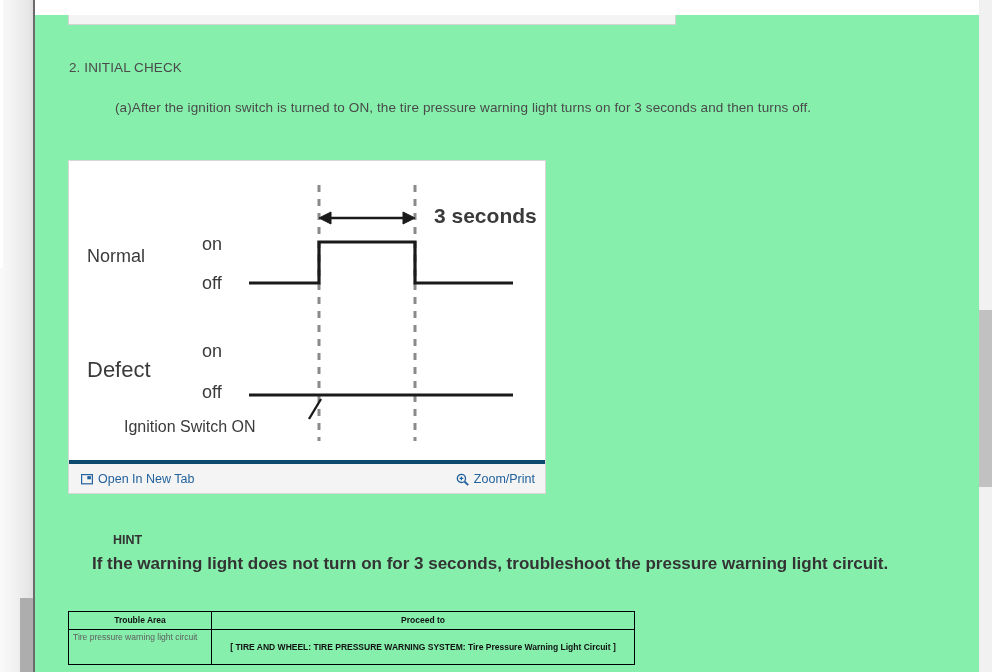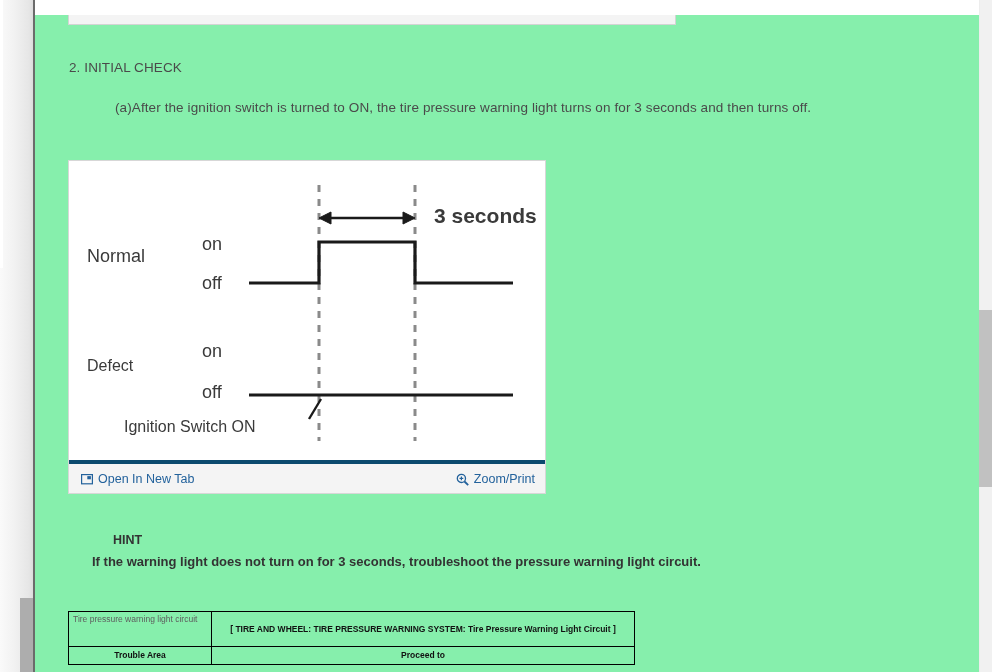--- a/index.html
+++ b/index.html
@@ -127,21 +127,21 @@
     position: absolute;
     left: 57px; top: 518px;
     font-size: 12.5px;
     font-weight: bold;
     color: #333333;
     margin-left: 21px;
   }
   #hint-text {
     position: absolute;
     left: 57px; top: 539px;
-    font-size: 13px;
+    font-size: 17px;
     font-weight: bold;
     color: #333333;
     white-space: nowrap;
   }
 
   
   #trouble-table {
     position: absolute;
     left: 33px; top: 596px;
     width: 566px;
@@ -227,21 +227,21 @@
 
         <line x1="180" y1="234" x2="444" y2="234" stroke="#1a1a1a" stroke-width="3.2"></line>
 
         <line x1="240" y1="258" x2="252" y2="238" stroke="#1a1a1a" stroke-width="2.4"></line>
       </svg>
 
       <div style="position:absolute;left:18px;top:85px;font-size:18px;color:#3a3a3a;">Normal</div>
       <div style="position:absolute;left:133px;top:73px;font-size:18px;color:#3a3a3a;">on</div>
       <div style="position:absolute;left:133px;top:112px;font-size:18px;color:#3a3a3a;">off</div>
 
-      <div style="position:absolute;left:18px;top:196px;font-size:16px;color:#3a3a3a;">Defect</div>
+      <div style="position:absolute;left:18px;top:196px;font-size:22px;color:#3a3a3a;">Defect</div>
       <div style="position:absolute;left:133px;top:180px;font-size:18px;color:#3a3a3a;">on</div>
       <div style="position:absolute;left:133px;top:221px;font-size:18px;color:#3a3a3a;">off</div>
 
       <div style="position:absolute;left:357px;top:43px;font-size:21px;font-weight:bold;color:#3a3a3a;white-space:nowrap;margin-left:8px;">3 seconds</div>
 
       <div style="position:absolute;left:55px;top:257px;font-size:16px;color:#3a3a3a;white-space:nowrap;">Ignition Switch ON</div>
     </div>
 
     <div id="figure-toolbar">
       <div id="open-new-tab-link" class="toolbar-link">
@@ -271,26 +271,26 @@
   <div id="hint-title">HINT</div>
   <div id="hint-text">If the warning light does not turn on for 3 seconds, troubleshoot the pressure warning light circuit.</div>
 
   <table id="trouble-table">
     <colgroup>
       <col class="col-area">
         <col class="col-proceed">
     </colgroup>
     <tbody>
       <tr>
+        <td class="th-cell">Trouble Area</td>
+        <td class="th-cell">Proceed to</td>
+      </tr>
+      <tr>
         <td class="area-cell">Tire pressure warning light circuit</td>
         <td class="proceed-cell">[ TIRE AND WHEEL: TIRE PRESSURE WARNING SYSTEM: Tire Pressure Warning Light Circuit ]</td>
       </tr>
-      <tr>
-        <td class="th-cell">Trouble Area</td>
-        <td class="th-cell">Proceed to</td>
-      </tr>
     </tbody>
   </table>
 
 </div>
 
 <div id="right-scrollbar-track"></div>
 <div id="right-scrollbar-thumb"></div>
 
 </body></html>

